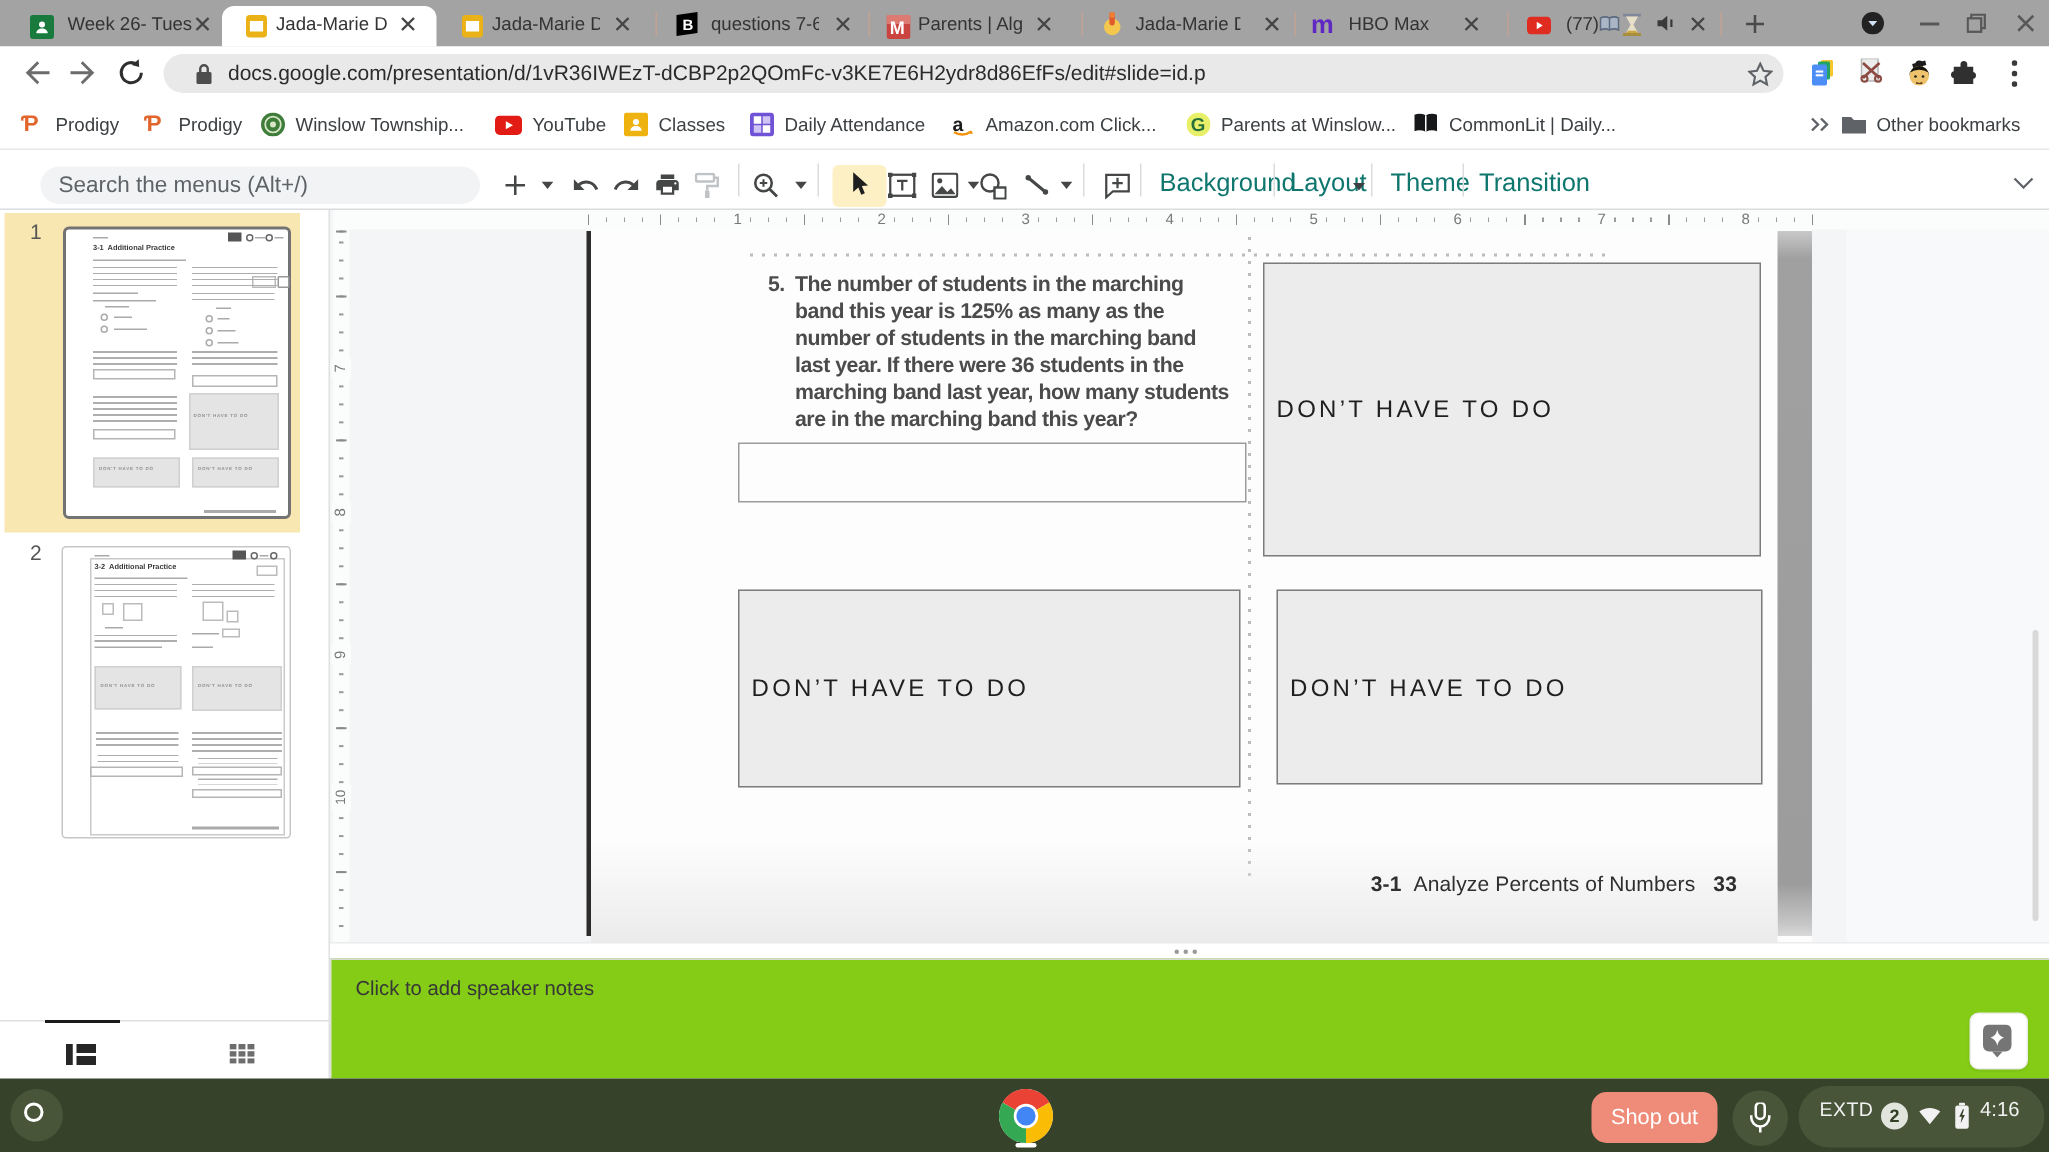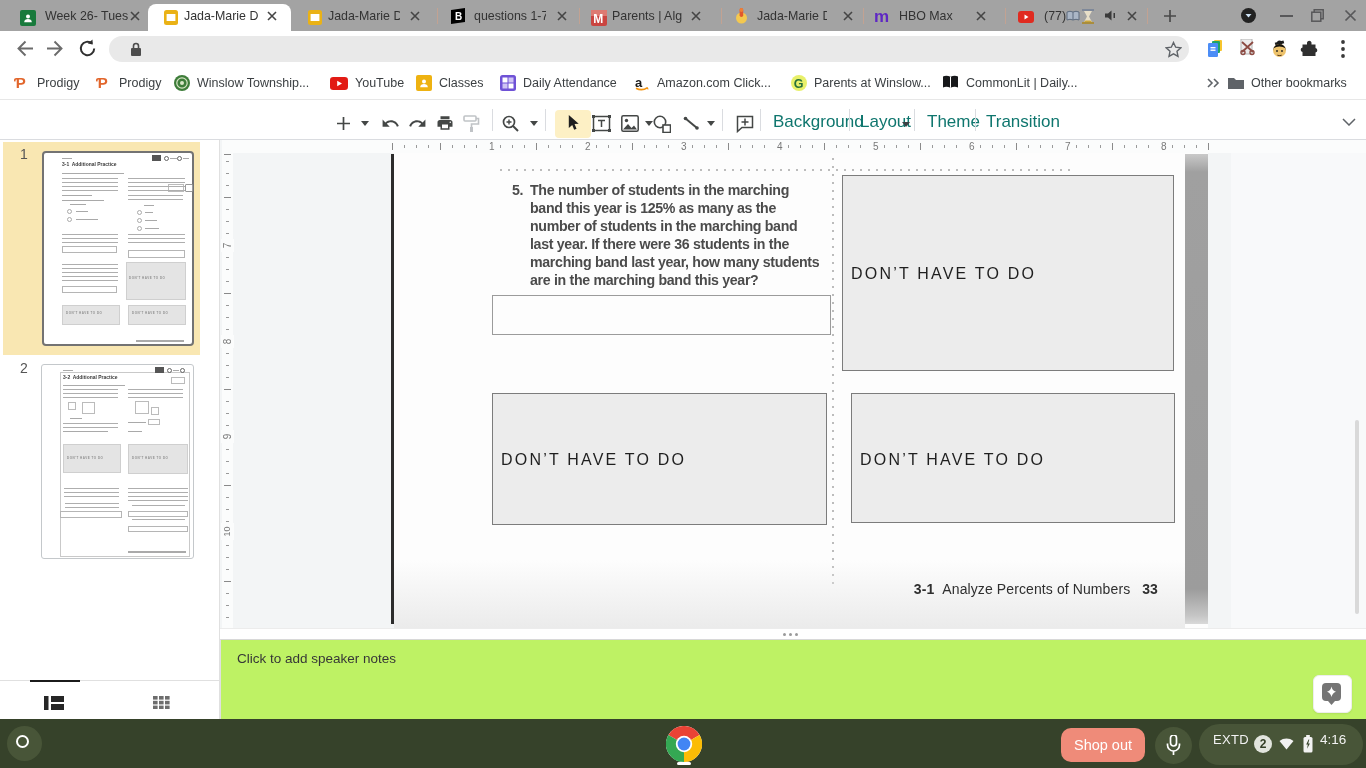--- a/index.html
+++ b/index.html
@@ -35,21 +35,21 @@
 #sledge{left:171px;top:14px;width:3px;height:470px;background:#2c2c2c}
 #slgray{left:965px;top:14px;width:23px;height:470px;background:linear-gradient(#c9c9c9,#a0a0a0 18px,#9c9c9c 435px,#c6c6c6 462px,#d9d9d9)}
 .dot-h{height:2px;background:repeating-linear-gradient(90deg,#bcbcbc 0 2px,transparent 2px 8px)}
 .dot-v{width:2px;background:repeating-linear-gradient(180deg,#bcbcbc 0 2px,transparent 2px 8px)}
 .q{font-size:14.2px;font-weight:700;color:#4b4b4b;line-height:17.9px;letter-spacing:-0.32px}
 .dbox{background:#ececec;border:1px solid #7c7c7c}
 .dtxt{font-size:16px;color:#1f1f1f;letter-spacing:2.2px;white-space:nowrap}
 #abox{left:272px;top:155px;width:339px;height:40px;border:1px solid #9b9b9b;background:#fdfdfd}
 #foot{font-size:14px;color:#2f2f2f;letter-spacing:.1px}
 #hscr{left:220px;top:628px;width:1146px;height:11px;background:#fff;border-top:1px solid #ececec}
-#notes{left:220px;top:639px;width:1146px;height:80px;background:#bef264;border-top:1px solid #d8d8d8;border-left:1px solid #e0e0e0}
+#notes{left:220px;top:639px;width:1146px;height:80px;background:#84cc16;border-top:1px solid #d8d8d8;border-left:1px solid #e0e0e0}
 #shelf{left:0;top:719px;width:1366px;height:49px;background:#36422a}
 .shc{background:#485538;border-radius:50%}
 #signout{left:1061px;top:9px;width:84px;height:34px;background:#ef8b79;border-radius:10px;color:#fff;font-size:14.5px;text-align:center;line-height:34px}
 #pill{left:1199px;top:5px;width:164px;height:41px;background:#485538;border-radius:21px}
 .pt{color:#f2f2f2;font-size:13px}
 svg{display:block}
 </style></head><body>
 
 <div class="a" id="tabs">
   <div class="a" id="activetab"></div>
@@ -80,21 +80,21 @@
   <div class="a tab-t" style="left:328px;width:72px">Jada-Marie Do</div>
   <svg class="a tx" style="left:409px" width="12" height="12">
       <path d="M2 2 L10 10 M10 2 L2 10" stroke="#454545" stroke-width="1.6"></path>
     </svg>
   <div class="a tdiv" style="left:437px"></div>
 
   <svg class="a" style="left:450px;top:8px" width="16" height="16">
       <path d="M1 2 L15 0 L15 14 L1 16 Z" fill="#000"></path>
       <text x="5" y="12" font-size="10" font-weight="bold" fill="#fff" font-family="Liberation Sans">B</text>
     </svg>
-  <div class="a tab-t" style="left:474px;width:72px">questions 1-7</div>
+  <div class="a tab-t" style="left:474px;width:72px">questions 7-6</div>
   <svg class="a tx" style="left:556px" width="12" height="12">
       <path d="M2 2 L10 10 M10 2 L2 10" stroke="#454545" stroke-width="1.6"></path>
     </svg>
   <div class="a tdiv" style="left:579px"></div>
 
   <svg class="a" style="left:591px;top:10px" width="16" height="16">
       <rect width="16" height="16" rx="2" fill="#ca4540"></rect>
       <rect width="16" height="6" fill="#dd7a72"></rect>
       <text x="2.2" y="12.5" font-size="12" font-weight="bold" fill="#fff" font-family="Liberation Sans">M</text>
     </svg>
@@ -177,20 +177,21 @@
     </svg>
   <svg class="a" style="left:78px;top:8px" width="19" height="19">
       <path d="M16.2 9.5 A6.7 6.7 0 1 1 14 4.5" stroke="#2f2f2f" stroke-width="2" fill="none"></path>
       <path d="M14.5 0.5 L14.8 5.6 L9.8 4.4 Z" fill="#2f2f2f"></path>
     </svg>
   <div class="a" id="omni"></div>
   <svg class="a" style="left:130px;top:11px" width="12" height="15">
       <rect x="1" y="6" width="10" height="8" rx="1" fill="#4d4d4d"></rect>
       <path d="M3.5 6 L3.5 4 A2.5 2.5 0 0 1 8.5 4 L8.5 6" stroke="#4d4d4d" stroke-width="1.6" fill="none"></path>
     </svg>
+  <div class="a" id="url">docs.google.com/presentation/d/1vR36IWEzT-dCBP2p2QOmFc-v3KE7E6H2ydr8d86EfFs/edit#slide=id.p</div>
   <svg class="a" style="left:1165px;top:10px" width="17" height="17">
       <path d="M8.5 1.5 L10.7 6.2 L15.8 6.8 L12 10.3 L13 15.3 L8.5 12.8 L4 15.3 L5 10.3 L1.2 6.8 L6.3 6.2 Z" fill="none" stroke="#5f6368" stroke-width="1.4"></path>
     </svg>
 
   <svg class="a" style="left:1208px;top:9px" width="17" height="18">
       <rect x="6" y="0" width="8" height="11" rx="1" fill="#f7c52d"></rect>
       <rect x="4" y="1" width="8" height="12" rx="1" fill="#21a464"></rect>
       <rect x="0" y="3" width="10" height="14" rx="1.2" fill="#4c8df6"></rect>
       <rect x="2.5" y="7" width="5" height="1.4" fill="#fff"></rect>
       <rect x="2.5" y="9.5" width="5" height="1.4" fill="#fff"></rect>
@@ -269,20 +270,21 @@
   <svg class="a" style="left:1206px;top:11px" width="14" height="12">
       <path d="M2 2 L6 6 L2 10 M8 2 L12 6 L8 10" stroke="#5f6368" stroke-width="1.6" fill="none"></path>
     </svg>
   <svg class="a" style="left:1228px;top:10px" width="16" height="14">
       <path d="M0 2 L6 2 L8 4 L16 4 L16 13 L0 13 Z" fill="#5f6368"></path>
     </svg>
   <div class="a bmt" style="left:1251px">Other bookmarks</div>
 </div>
 
 <div class="a" id="tb">
+  <div class="a" id="srch">Search the menus (Alt+/)</div>
   <svg class="a" style="left:336px;top:16px" width="15" height="15">
       <path d="M7.5 1 L7.5 14 M1 7.5 L14 7.5" stroke="#444746" stroke-width="1.7"></path>
     </svg>
   <svg class="a" style="left:361px;top:21px" width="8" height="5">
       <path d="M0 0 L8 0 L4 5 Z" fill="#444746"></path>
     </svg>
   <svg class="a" style="left:381px;top:14px" width="19" height="19" viewBox="0 0 24 24">
       <path fill="#444746" d="M12.5 8c-2.65 0-5.05.99-6.9 2.6L2 7v9h9l-3.62-3.62c1.39-1.16 3.16-1.88 5.12-1.88 3.54 0 6.55 2.31 7.6 5.5l2.37-.78C21.08 11.03 17.15 8 12.5 8z"></path>
     </svg>
   <svg class="a" style="left:408px;top:14px" width="19" height="19" viewBox="0 0 24 24">

